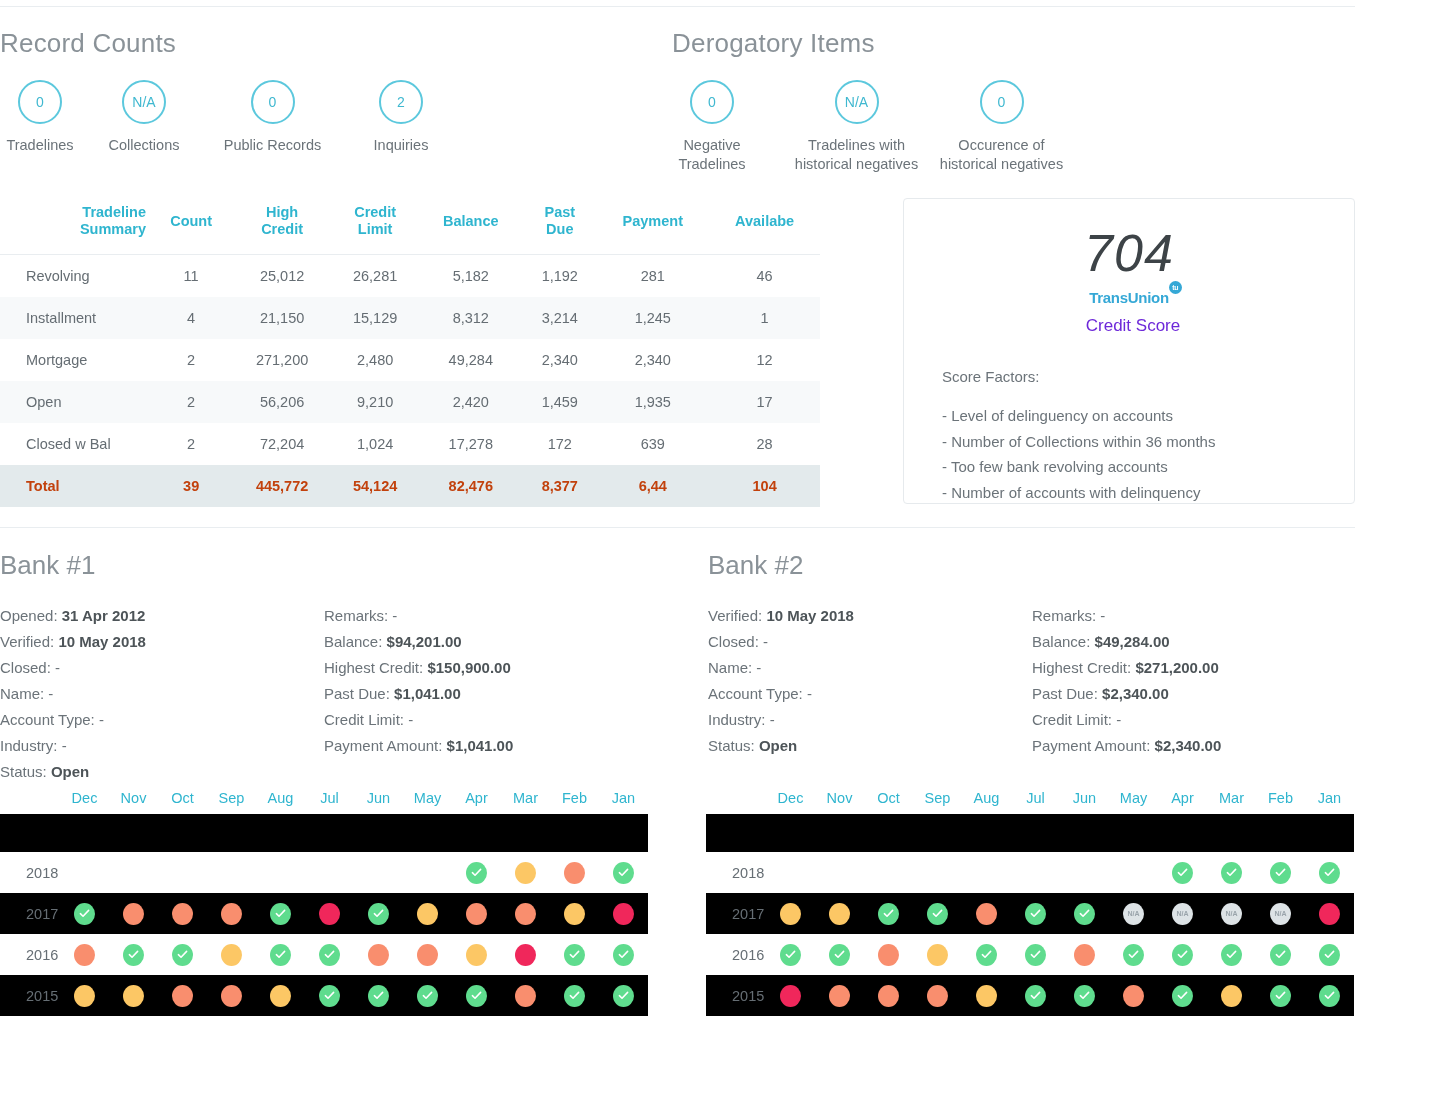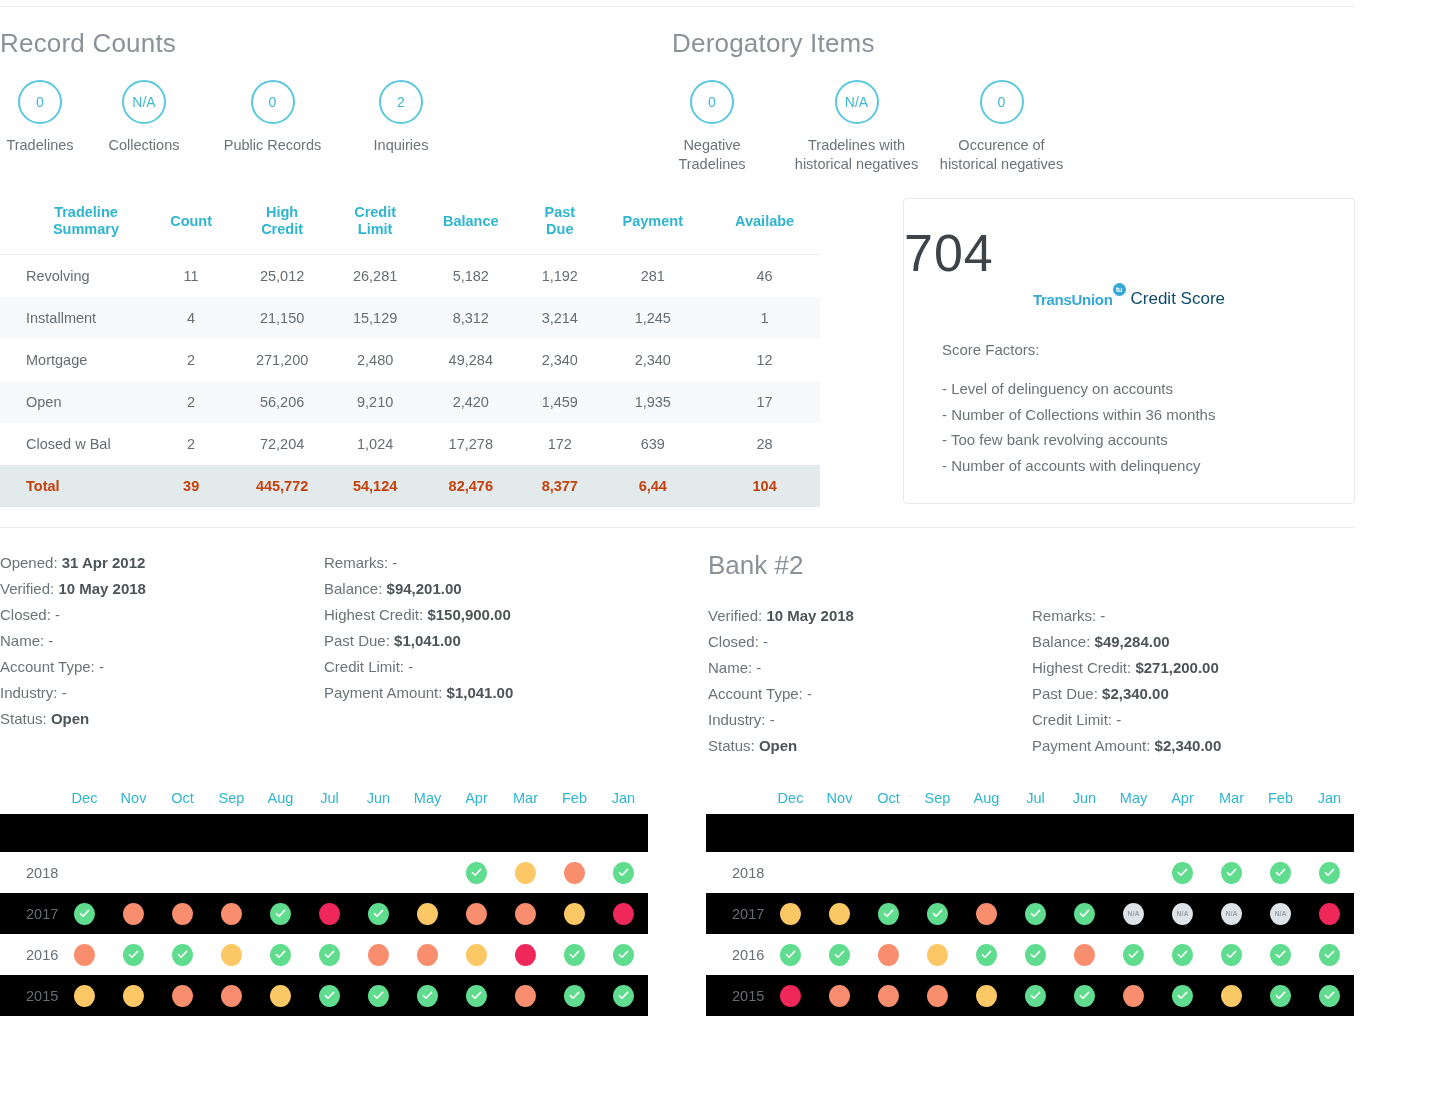--- a/index.html
+++ b/index.html
@@ -47,55 +47,55 @@
   
   #tradeline-table {
     position: absolute; left: 0; top: 198px; width: 820px;
     border-collapse: collapse;
   }
   #tradeline-table th {
     color: #2fb5cf; font-size: 14.5px; font-weight: 600;
     padding: 6px 4px 16px 4px; line-height: 17px;
     vertical-align: middle; white-space: pre-line;
   }
-  #tradeline-table th.c-name { text-align: center; padding-left: 26px; width: 150px; }
+  #tradeline-table th.c-name { text-align: right; padding-left: 26px; width: 150px; }
   #tradeline-table td {
     font-size: 14.5px; color: #656d73; padding: 13px 4px; text-align: center;
   }
   #tradeline-table td.c-name { text-align: left; padding-left: 26px; }
   #tradeline-table thead tr { border-bottom: 1px solid #e9edf0; }
   #tradeline-table tbody tr.alt { background: #f7f9fa; }
   #tradeline-table tbody tr.total-row { background: #e3eaec; }
   #tradeline-table tbody tr.total-row td { font-weight: 600; color: #c2410c; }
 
   
   #score-card {
     position: absolute; left: 903px; top: 198px;
     width: 452px; height: 306px;
     border: 1px solid #e6eaed; border-radius: 4px; background: #fff;
   }
   #score-value {
-    text-align: left; font-size: 52px; font-weight: 300;
-    color: #3d4347; margin-top: 24px; letter-spacing: 1px;
+    text-align: center; font-size: 52px; font-weight: 300;
+    color: #3d4347; margin-top: 24px; letter-spacing: 1px; font-style: italic;
   }
   #score-brand-row {
     display: flex; align-items: center; justify-content: center;
-    margin-top: 6px; gap: 10px;
+    margin-top: 6px; gap: 10px; flex-direction: column;
   }
   .tu-logo {
     position: relative; font-size: 15px; font-weight: 700;
     color: #35a8d6; letter-spacing: -0.3px;
   }
   .tu-logo .tu-mark {
     position: absolute; right: -13px; top: -8px;
     width: 13px; height: 13px; border-radius: 50%;
     background: #35a8d6; color: #fff; font-size: 7px; font-weight: 700;
     display: flex; align-items: center; justify-content: center;
   }
-  #score-brand-label { font-size: 17px; color: #0c4a6e; margin-left: 8px; }
+  #score-brand-label { font-size: 17px; color: #6d28d9; margin-left: 8px; }
   #score-factors-title {
     margin: 32px 0 0 38px; font-size: 15px; color: #6b7379;
   }
   #score-factors-list {
     list-style: none; margin: 18px 0 0 38px; padding: 0;
   }
   #score-factors-list li {
     font-size: 15px; color: #6b7379; line-height: 25.5px;
   }
 
@@ -285,20 +285,21 @@
     <div id="score-factors-title">Score Factors:</div>
     <ul id="score-factors-list">
         <li>- Level of delinguency on accounts</li>
         <li>- Number of Collections within 36 months</li>
         <li>- Too few bank revolving accounts</li>
         <li>- Number of accounts with delinquency</li>
       </ul>
   </div>
 
   <div class="bank-block" id="bank-1" style="left:0px; top:550px;">
+    <div class="bank-title">Bank #1</div>
     <div class="bank-cols">
       <div class="bank-col" id="bank1-left" style="width:324px;">
           <div class="bank-line"><span>Opened:</span> <b>31 Apr 2012</b></div>
           <div class="bank-line"><span>Verified:</span> <b>10 May 2018</b></div>
           <div class="bank-line"><span>Closed:</span> <span>-</span></div>
           <div class="bank-line"><span>Name:</span> <span>-</span></div>
           <div class="bank-line"><span>Account Type:</span> <span>-</span></div>
           <div class="bank-line"><span>Industry:</span> <span>-</span></div>
           <div class="bank-line"><span>Status:</span> <b>Open</b></div>
         </div>

